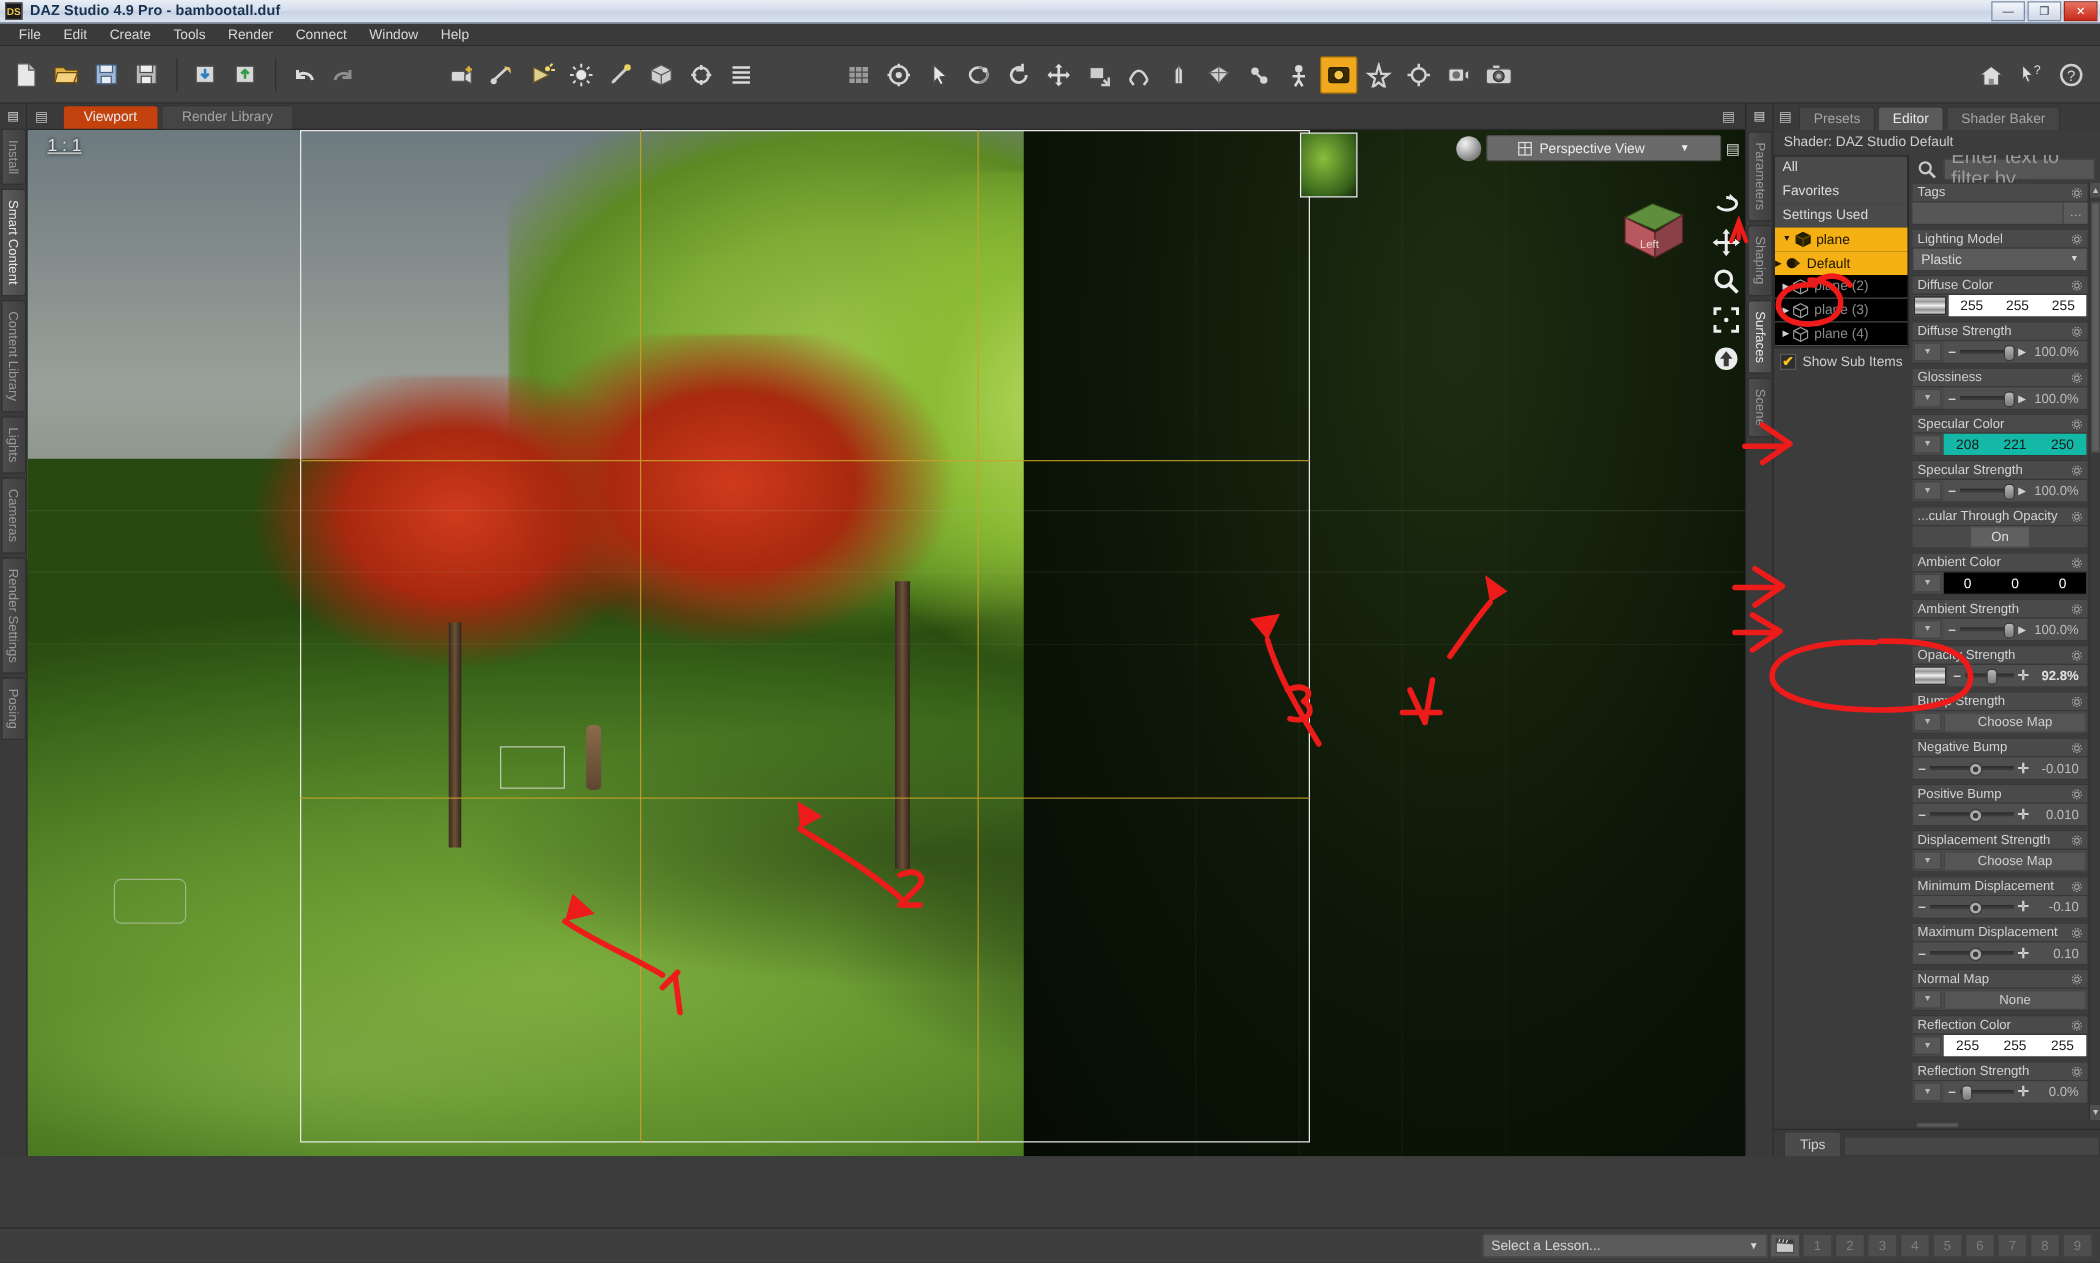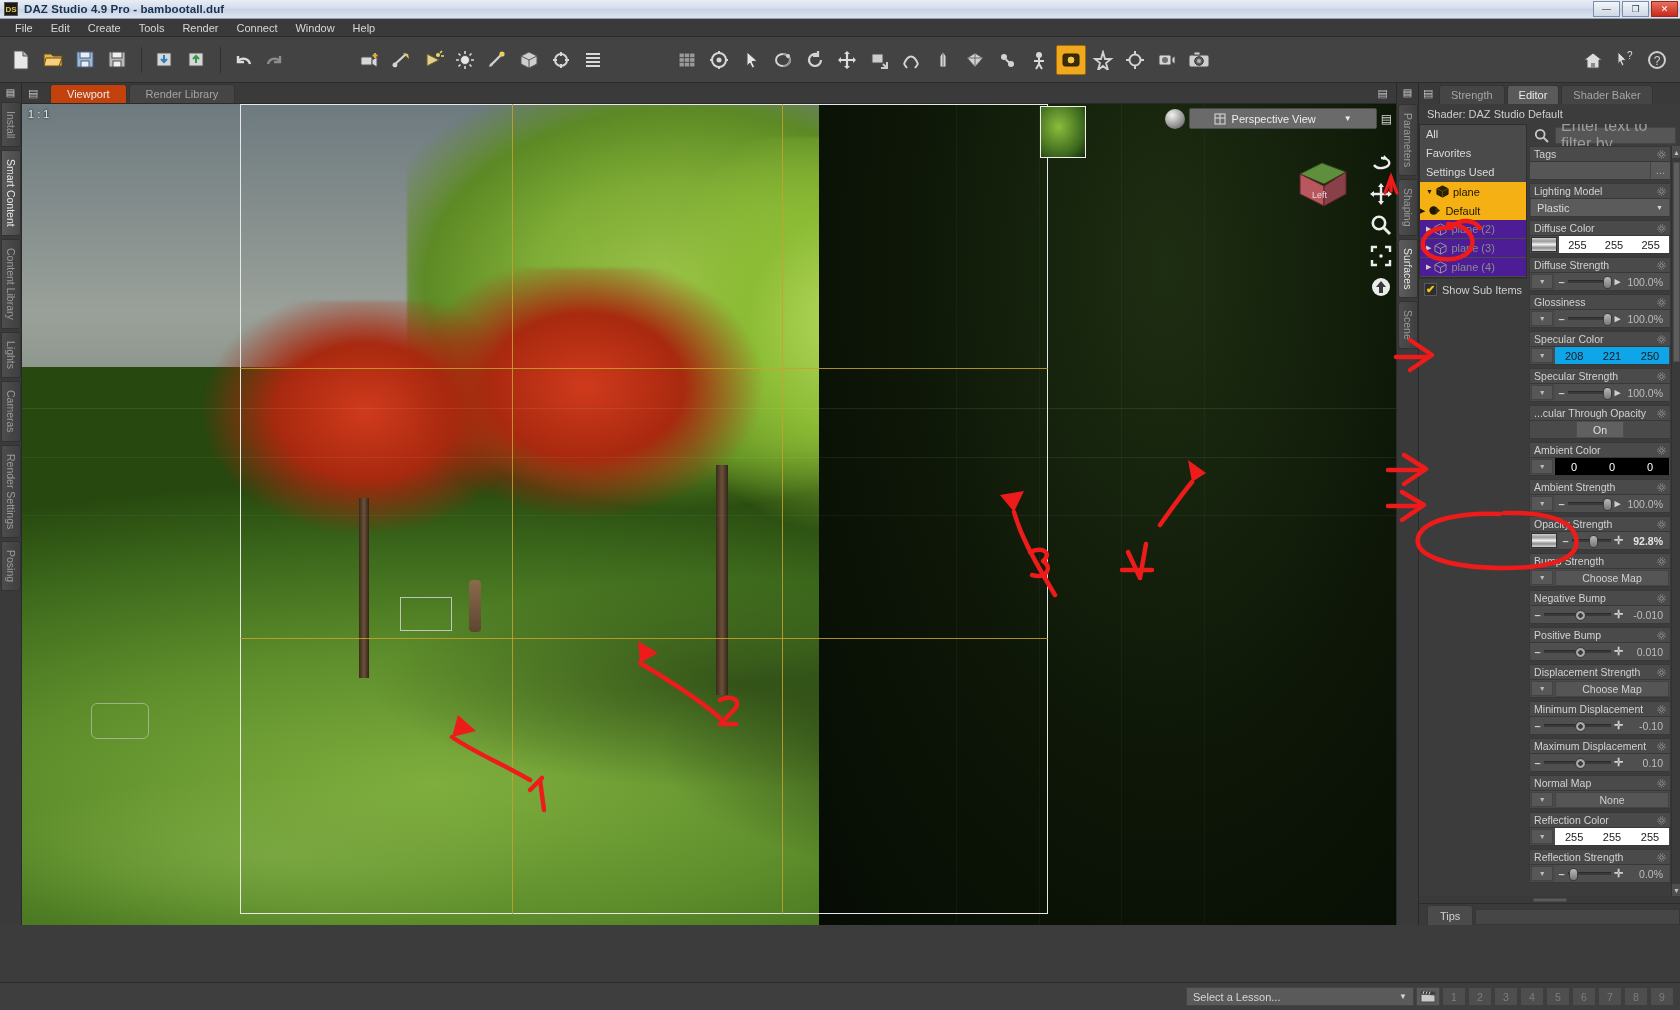--- a/index.html
+++ b/index.html
@@ -152,22 +152,23 @@
     position:absolute;background:linear-gradient(to right,#3a2a1c,#6b5138,#33241a);
     filter:blur(.4px);
   }
   .grid-h{
     position:absolute;left:0;right:0;height:1px;background:rgba(200,215,200,.22);
   }
   .grid-v{
     position:absolute;top:0;bottom:0;width:1px;background:rgba(200,215,200,.16);
   }
   .ratio{
-    position:absolute;left:6px;top:4px;color:#e3e3e3;font-size:11px;
+    position:absolute;left:16px;top:4px;color:#e3e3e3;font-size:14px;
     text-shadow:0 0 3px #000;
+    text-decoration:underline;
   }
   .framebox{
     position:absolute;border:1px solid #e8e8e8;
   }
   .goldline{ position:absolute;background:#c9a22b;opacity:.85;}
 
   
   .vp-right-icons{
     position:absolute;right:4px;top:48px;display:flex;flex-direction:column;gap:9px;align-items:center;
   }
@@ -213,21 +214,21 @@
     color:#a5a5a5;background:#454545;border:1px solid #343434;border-bottom:none;
     border-radius:3px 3px 0 0;margin-right:2px;
   }
   .rtab.sel{ background:#5a5a5a;color:#eaeaea;}
   .shader-line{
     padding:4px 8px;font-size:11px;color:#cecece;background:#3c3c3c;
   }
   .rbody{ flex:1;display:flex;overflow:hidden;}
 
   .treecol{
-    width:108px;background:#4c1d95;border:1px solid #2e2e2e;display:flex;flex-direction:column;
+    width:108px;background:#000000;border:1px solid #2e2e2e;display:flex;flex-direction:column;
   }
   .trow{
     height:19px;display:flex;align-items:center;padding:0 6px;font-size:11px;color:#dcdcdc;
     border-bottom:1px solid #4a4a4a;
   }
   .trow.group{ background:#4a4a4a; }
   .trow.sel{ background:#f5b014;color:#1d1500;border-bottom:none;}
   .trow.dim{ color:#8b8b8b;}
   .tri{ font-size:7px;margin-right:3px;color:#cfcfcf;}
   .trow.sel .tri{ color:#241a00;}
@@ -271,21 +272,21 @@
     display:flex;align-items:center;justify-content:center;color:#bcbcbc;font-size:7px;flex:none;
   }
   .swatchbtn{
     width:26px;height:15px;border:1px solid #2f2f2f;flex:none;
     background:linear-gradient(to bottom,#cfcfcf 0%,#9a9a9a 25%,#f0f0f0 50%,#8f8f8f 75%,#d8d8d8 100%);
   }
   .rgbfield{
     flex:1;height:17px;background:#ffffff;color:#1a1a1a;font-size:11px;
     display:flex;align-items:center;justify-content:space-around;
   }
-  .rgbfield.blue{ background:#0ea5e9; }
+  .rgbfield.blue{ background:#14b8a6; }
   .rgbfield.black{ background:#000;color:#fff; }
   .sliderwrap{
     flex:1;height:17px;background:#4f4f4f;display:flex;align-items:center;
     gap:3px;padding:0 3px;
   }
   .pm{ color:#d0d0d0;font-size:11px;font-weight:bold;width:7px;text-align:center;flex:none;}
   .track{
     flex:1;height:3px;background:#3a3a3a;border-top:1px solid #2b2b2b;position:relative;
   }
   .knob{
@@ -739,21 +740,21 @@
     <div class="hamb" style="color:#cfcfcf;font-size:10px;margin:2px 0 6px;">▤</div>
     <div class="vtab" style="border-radius:3px 0 0 3px;">Parameters</div>
     <div class="vtab" style="border-radius:3px 0 0 3px;">Shaping</div>
     <div class="vtab sel" style="border-radius:3px 0 0 3px;">Surfaces</div>
     <div class="vtab" style="border-radius:3px 0 0 3px;">Scene</div>
   </div>
 
   <div class="rpanel">
     <div class="rtabs">
       <div class="hamb">▤</div>
-      <div class="rtab">Strength</div>
+      <div class="rtab">Presets</div>
       <div class="rtab sel">Editor</div>
       <div class="rtab">Shader Baker</div>
     </div>
 
     <div class="shader-line">Shader: DAZ Studio Default</div>
 
     <div class="rbody">
 
       <div style="display:flex;flex-direction:column;">
         <div class="treecol">

